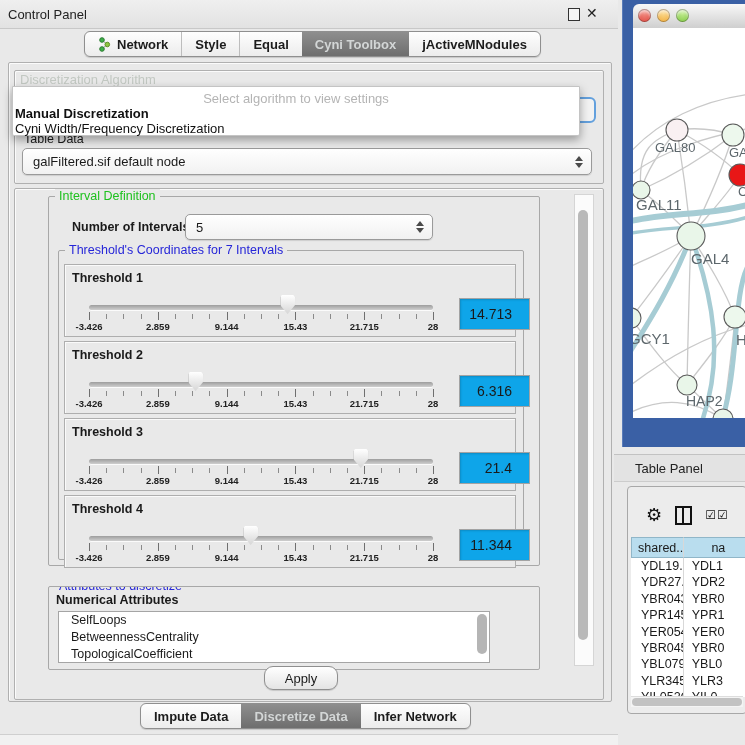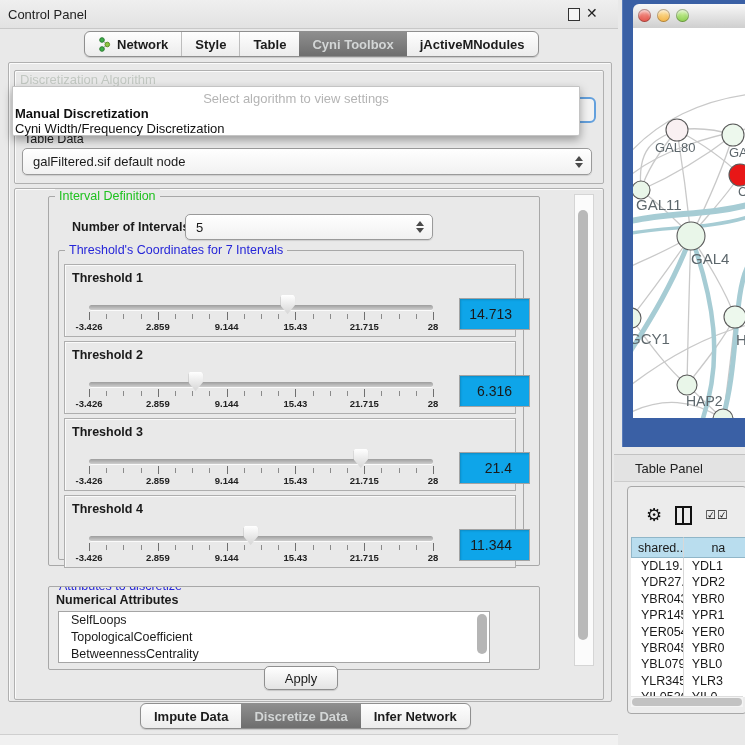--- a/index.html
+++ b/index.html
@@ -89,21 +89,21 @@
   .attr-item{padding-left:12px;font-size:12.5px;line-height:17px;white-space:nowrap;}
   #attr-scroll{position:absolute;right:2px;top:2px;width:10px;height:40px;border-radius:5px;background:#b5b5b5;}
 
   
   #main-scroll-track{left:574px;top:194px;width:18px;height:470px;background:#fbfbfb;border:1px solid #d5d5d5;}
   #main-scroll-thumb{left:578px;top:210px;width:10px;height:430px;border-radius:6px;background:#b9b9b9;}
 
   .button{position:absolute;display:flex;align-items:center;justify-content:center;
           border:1px solid #8f8f8f;border-radius:5px;background:linear-gradient(#ffffff,#e4e4e4);
           font-size:13px;box-shadow:0 1px 1px rgba(0,0,0,.15);}
-  #apply-btn{left:264px;top:666px;width:72px;height:22px;}
+  #apply-btn{left:264px;top:666px;width:72px;height:22px;border-radius:9px;}
 
   
   #net-window{left:622px;top:0;width:123px;height:447px;background:#3a60a5;
               box-shadow:inset 1px 0 0 #5a7cb9;}
   #net-titlebar{position:absolute;left:11px;top:4px;width:112px;height:24px;border-radius:6px 0 0 0;
                 background:linear-gradient(#f8f8f8,#cfcfcf);border-bottom:1px solid #9a9a9a;}
   .tl{position:absolute;top:5px;width:13px;height:13px;border-radius:50%;box-shadow:inset 0 0 0 1px rgba(0,0,0,.28),inset 0 3px 3px rgba(255,255,255,.7);}
   .tl.red{left:5px;background:radial-gradient(circle at 50% 35%,#f08a80,#df443c);}
   .tl.yel{left:24px;background:radial-gradient(circle at 50% 35%,#fbd88a,#f0a835);}
   .tl.grn{left:43px;background:radial-gradient(circle at 50% 35%,#c0eb8e,#7cc63e);}
@@ -150,21 +150,21 @@
             <circle cx="4" cy="12" r="2.3" fill="#3fae49" stroke="#2d7d34"></circle>
             <circle cx="9.3" cy="7.5" r="2.3" fill="#8bc53f" stroke="#5f8f2a"></circle>
           </svg>
         </span>
         <span>Network</span>
       </div>
       <div class="tab sep">
         <span>Style</span>
       </div>
       <div class="tab sep">
-        <span>Table</span>
+        <span>Equal</span>
       </div>
       <div class="tab sel">
         <span>Cyni Toolbox</span>
       </div>
       <div class="tab">
         <span>jActiveMNodules</span>
       </div>
     </div>
 
   <div class="abs panelbox" id="outer-box"></div>
@@ -270,22 +270,22 @@
       </div>
     </div>
 
   <div class="abs tbox" id="attr-box">
     <span class="tbox-title t-blue">Attributes to discretize</span>
   </div>
   <span class="abs" id="attr-sublabel">Numerical Attributes</span>
   <div class="abs" id="attr-list">
 
   <div class="attr-item">SelfLoops</div>
+      <div class="attr-item">BetweennessCentrality</div>
       <div class="attr-item">TopologicalCoefficient</div>
-      <div class="attr-item">BetweennessCentrality</div>
       <div id="attr-scroll"></div>
     </div>
 
   <div class="abs" id="main-scroll-track"></div>
   <div class="abs" id="main-scroll-thumb"></div>
 
   <div class="button" id="apply-btn">Apply</div>
 
   <div class="abs tabbar" id="bottom-tabs">
       <div class="tab">

